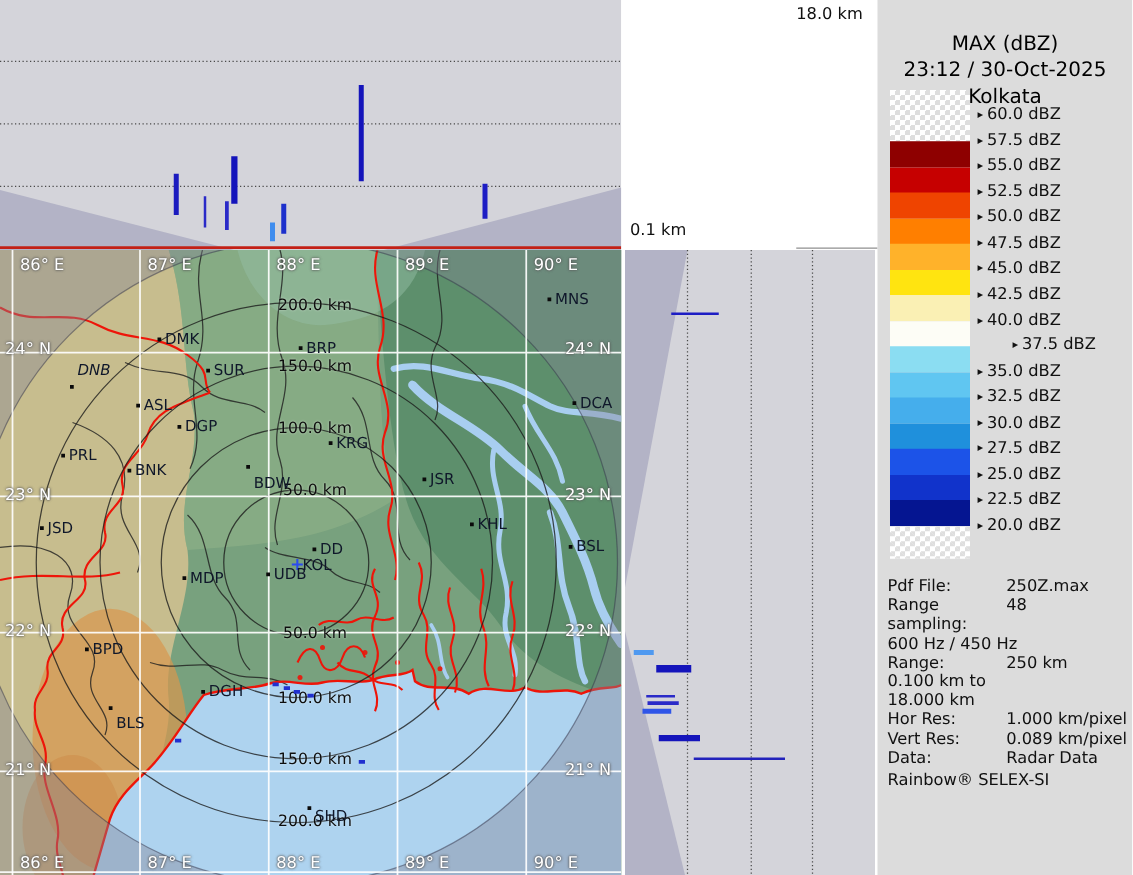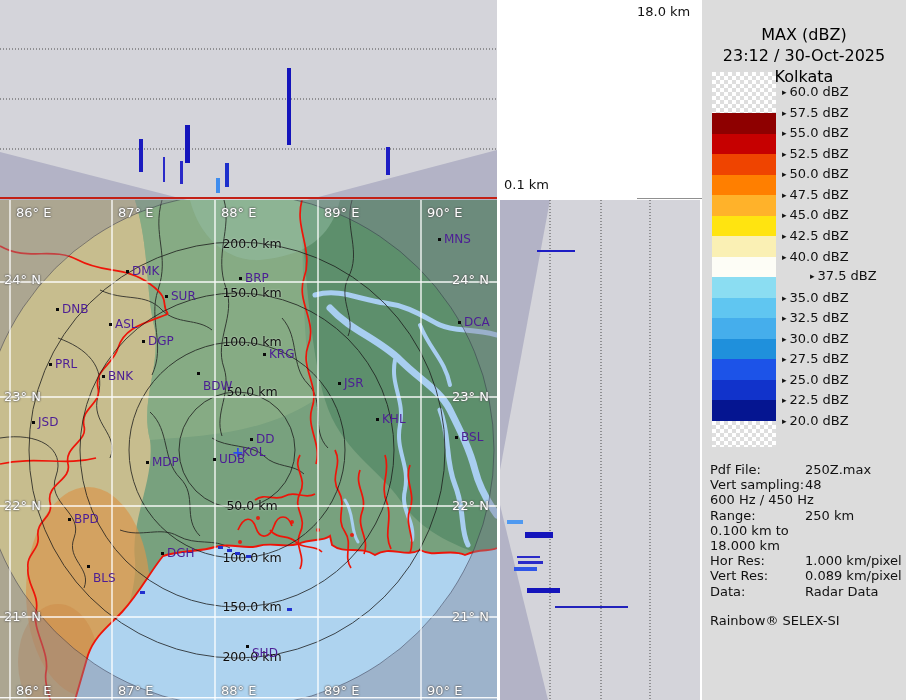--- a/index.html
+++ b/index.html
@@ -10,21 +10,21 @@
   #top-strip{left:0;top:0;width:497px;height:200px;}
   #right-strip{left:500px;top:200px;width:200px;height:500px;}
   #top-strip svg,#right-strip svg,#map svg{position:absolute;left:0;top:0;}
   .bar{position:absolute;}
   #axis-top-label{left:637px;top:4px;font-size:13px;}
   #axis-bottom-label{left:504px;top:177px;font-size:13px;}
   #rs-topline{left:637px;top:198px;width:65px;height:0;border-top:1px solid #909090;}
   
   #map{left:0;top:200px;width:497px;height:500px;background:#78a17e;}
   .city-dot{position:absolute;width:3px;height:3px;background:#0a0a0a;}
-  .city-label{position:absolute;font-size:12px;line-height:16px;color:#4c1d95;white-space:nowrap;}
+  .city-label{position:absolute;font-size:12px;line-height:16px;color:#0f172a;white-space:nowrap;}
   .geo-label{position:absolute;font-size:13px;line-height:16px;color:#ffffff;white-space:nowrap;
              text-shadow:0 0 2px #5a5a5a,0 0 2px #5a5a5a;}
   .ring-label{position:absolute;font-size:12.5px;line-height:16px;color:#0d0d0d;white-space:nowrap;
               transform:translateX(-50%);text-shadow:0 0 2px rgba(255,255,255,.55);}
   .speck{position:absolute;background:#2130cf;}
   .radar-cross{position:absolute;font-size:14px;line-height:14px;font-weight:bold;color:#2b4bf0;}
   
   #panel{left:702px;top:0;width:204px;height:700px;background:#dcdcdc;}
   #panel-title{position:absolute;left:0;top:24px;width:204px;text-align:center;
                font-size:16px;line-height:21px;color:#000;}
@@ -32,21 +32,21 @@
     background-image:linear-gradient(45deg,#dedede 25%,transparent 25%,transparent 75%,#dedede 75%),
                      linear-gradient(45deg,#dedede 25%,transparent 25%,transparent 75%,#dedede 75%);
     background-size:8px 8px;background-position:0 0,4px 4px;}
   .leg-block{position:absolute;left:10px;width:64px;}
   .leg-label{position:absolute;left:80px;font-size:13px;line-height:16px;color:#111;white-space:nowrap;}
   .leg-label .arr{font-size:9px;vertical-align:1px;margin-right:3px;}
   #meta{position:absolute;left:8px;top:462px;width:194px;font-size:13px;line-height:15.2px;color:#111;}
   .meta-row{display:flex;}
   .meta-key{width:95px;flex:none;}
   .meta-val{white-space:pre-line;}
-  #meta-footer{margin-top:14px;}
+  #meta-footer{margin-top:3px;}
 </style>
 </head>
 <body>
 
 <div id="root">
 
   <div class="abs" id="top-strip">
     <svg width="497" height="200" viewBox="0 0 497 200">
       <rect x="0" y="0" width="497" height="200" fill="#d4d4da"></rect>
       <polygon points="0,152 0,200 187,200" fill="#b3b3c6"></polygon>
@@ -203,21 +203,21 @@
         <div class="ring-label" style="left: 252px; top: 449px;">200.0 km</div>
         <div class="city-dot" style="left: 438px; top: 38px;"></div>
         <div class="city-label" style="left: 444px; top: 31px;">MNS</div>
         <div class="city-dot" style="left: 126px; top: 70px;"></div>
         <div class="city-label" style="left: 132px; top: 63px;">DMK</div>
         <div class="city-dot" style="left: 239px; top: 77px;"></div>
         <div class="city-label" style="left: 245px; top: 70px;">BRP</div>
         <div class="city-dot" style="left: 165px; top: 95px;"></div>
         <div class="city-label" style="left: 171px; top: 88px;">SUR</div>
         <div class="city-dot" style="left: 56px; top: 108px;"></div>
-        <div class="city-label" style="left: 62px; top: 101px;">DNB</div>
+        <div class="city-label" style="left: 62px; top: 88px; font-style: italic;">DNB</div>
         <div class="city-dot" style="left: 458px; top: 121px;"></div>
         <div class="city-label" style="left: 464px; top: 114px;">DCA</div>
         <div class="city-dot" style="left: 109px; top: 123px;"></div>
         <div class="city-label" style="left: 115px; top: 116px;">ASL</div>
         <div class="city-dot" style="left: 142px; top: 140px;"></div>
         <div class="city-label" style="left: 148px; top: 133px;">DGP</div>
         <div class="city-dot" style="left: 263px; top: 153px;"></div>
         <div class="city-label" style="left: 269px; top: 146px;">KRG</div>
         <div class="city-dot" style="left: 49px; top: 163px;"></div>
         <div class="city-label" style="left: 55px; top: 156px;">PRL</div>
@@ -302,21 +302,21 @@
         <div class="leg-label" style="top: 392.438px;"><span class="arr">▸</span>22.5 dBZ</div>
         <div class="leg-label" style="top: 413px;"><span class="arr">▸</span>20.0 dBZ</div>
       </div>
     <div id="meta">
       <div id="meta-rows">
           <div class="meta-row">
             <div class="meta-key">Pdf File:</div>
             <div class="meta-val">250Z.max</div>
           </div>
           <div class="meta-row">
-            <div class="meta-key">Vert sampling:</div>
+            <div class="meta-key">Range sampling:</div>
             <div class="meta-val">48</div>
           </div>
           <div class="meta-row">
             <div class="meta-val">600 Hz / 450 Hz</div>
           </div>
           <div class="meta-row">
             <div class="meta-key">Range:</div>
             <div class="meta-val">250 km</div>
           </div>
           <div class="meta-row">

